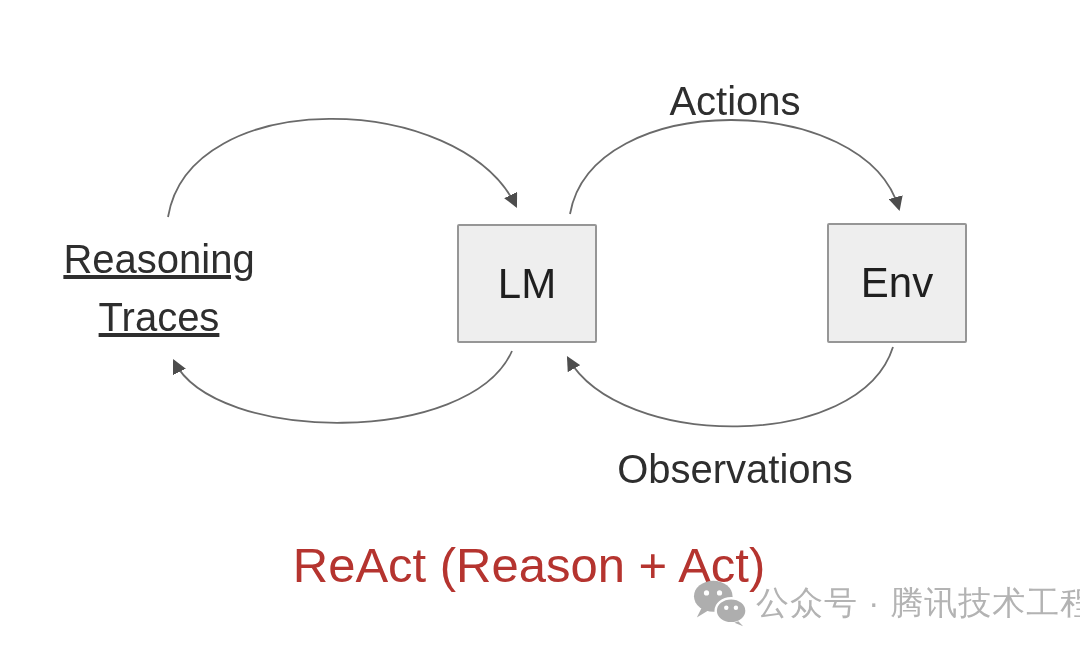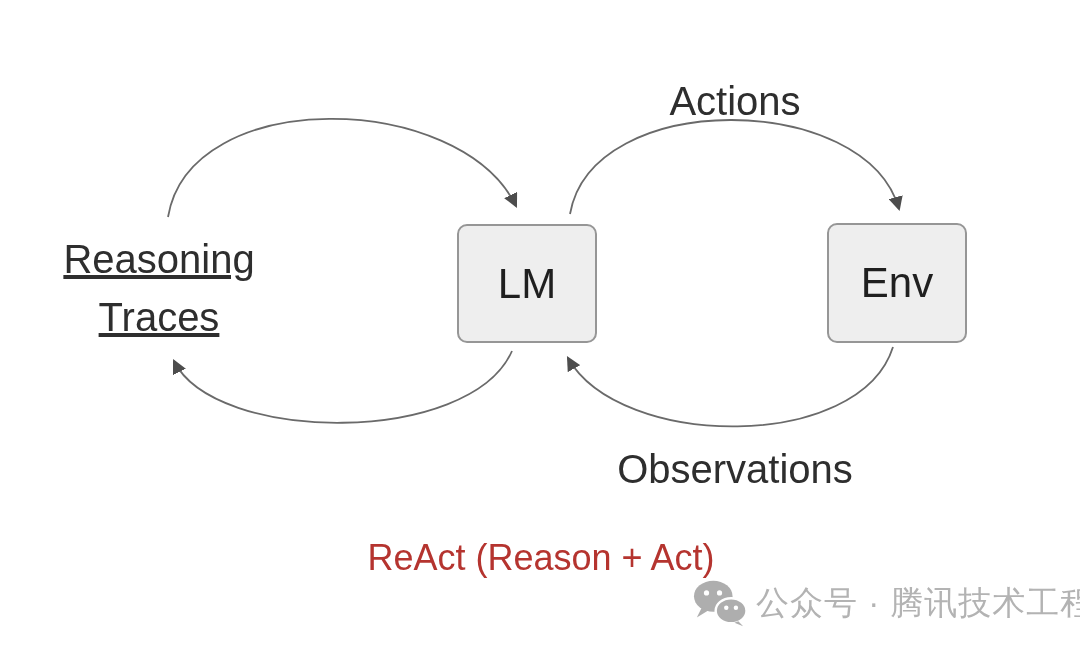--- a/index.html
+++ b/index.html
@@ -26,21 +26,21 @@
     stroke: #6a6a6a;
     stroke-width: 1.8;
   }
   .node-box {
     position: absolute;
     display: flex;
     align-items: center;
     justify-content: center;
     background: #eeeeee;
     border: 2px solid #969696;
-    border-radius: 10px;
+    border-radius: 2px;
     font-size: 42px;
     color: #1f1f1f;
     box-sizing: border-box;
   }
   #lm-box  { left: 457px; top: 224px; width: 140px; height: 119px; }
   #env-box { left: 827px; top: 223px; width: 140px; height: 120px; }
   .diagram-label {
     position: absolute;
     transform: translateX(-50%);
     font-size: 40px;
@@ -50,24 +50,23 @@
     line-height: 1.45;
   }
   #label-reasoning-traces { left: 159px; top: 230px; text-decoration: underline; }
   #label-actions          { left: 735px; top: 50px; margin-top: 22px;  }
   #label-observations     { left: 735px; top: 440px; }
   #diagram-title {
     position: absolute;
     left: 529px;
     top: 537px;
     transform: translateX(-50%);
-    font-size: 36px;
+    font-size: 49px;
     color: #b5342f;
     white-space: nowrap;
-    margin-left: 12px;
   }
   #watermark {
     position: absolute;
     left: 693px;
     top: 579px;
     display: flex;
     align-items: center;
     gap: 9px;
     color: #b3b3b3;
   }

